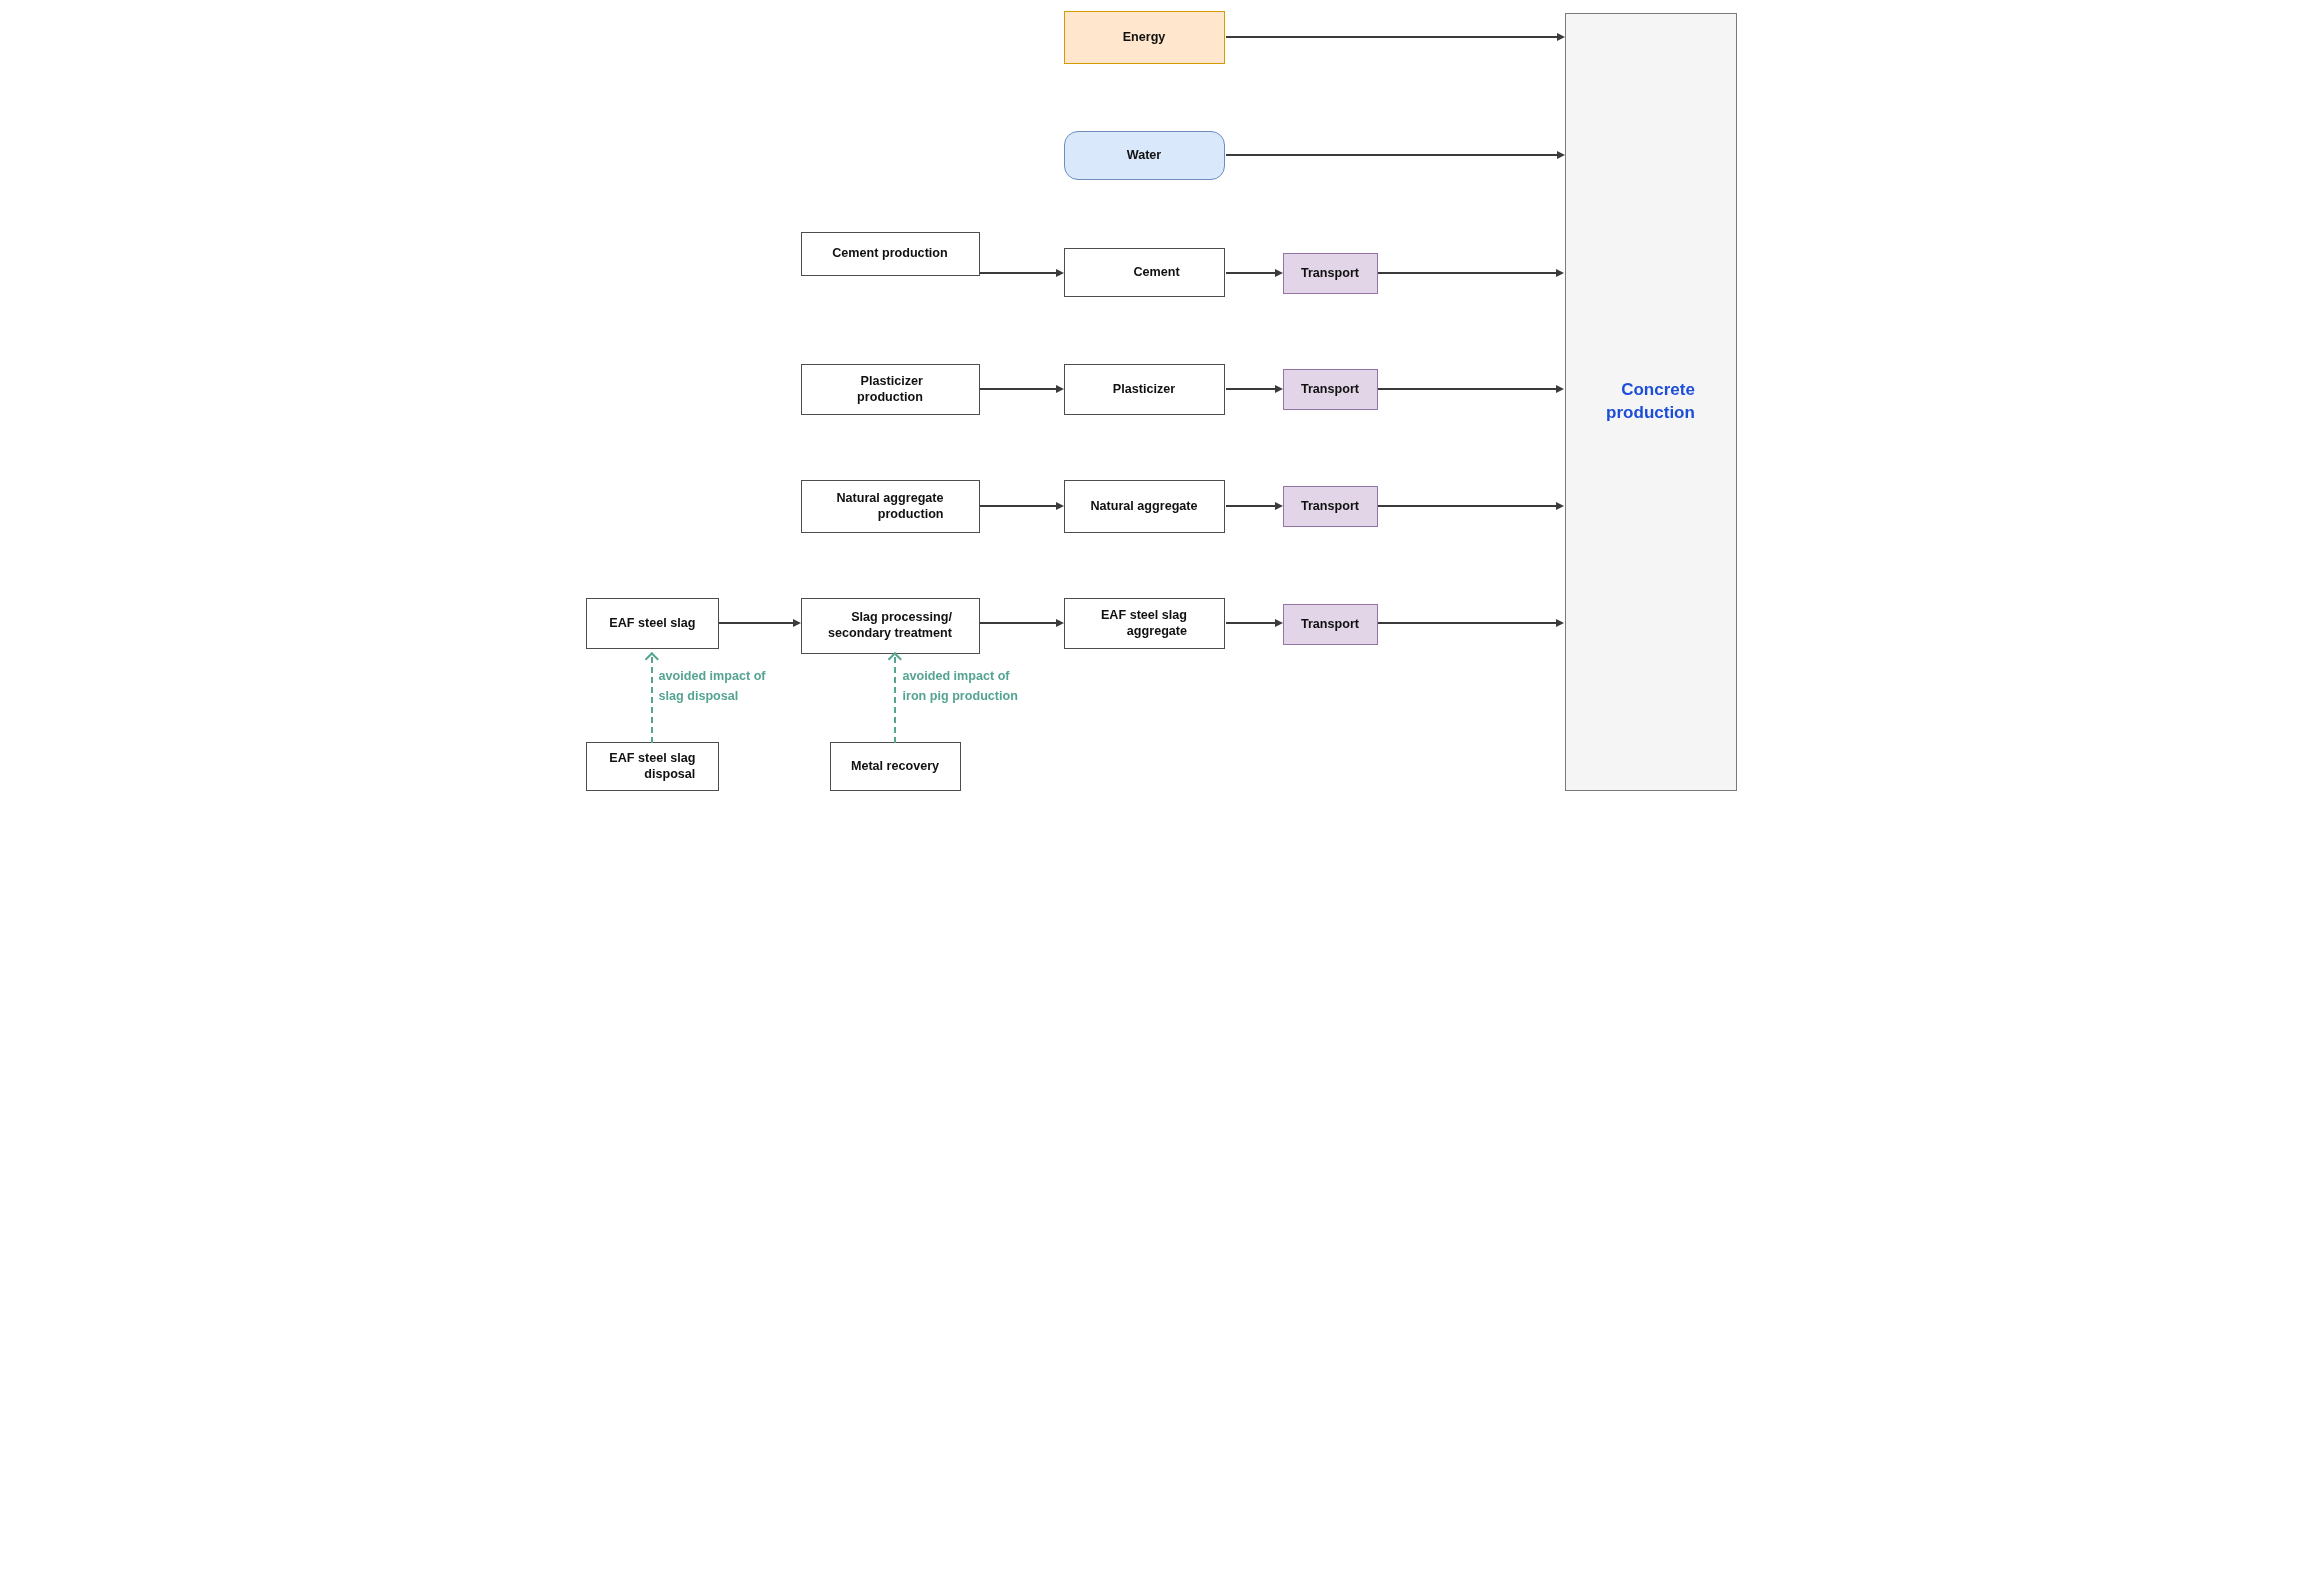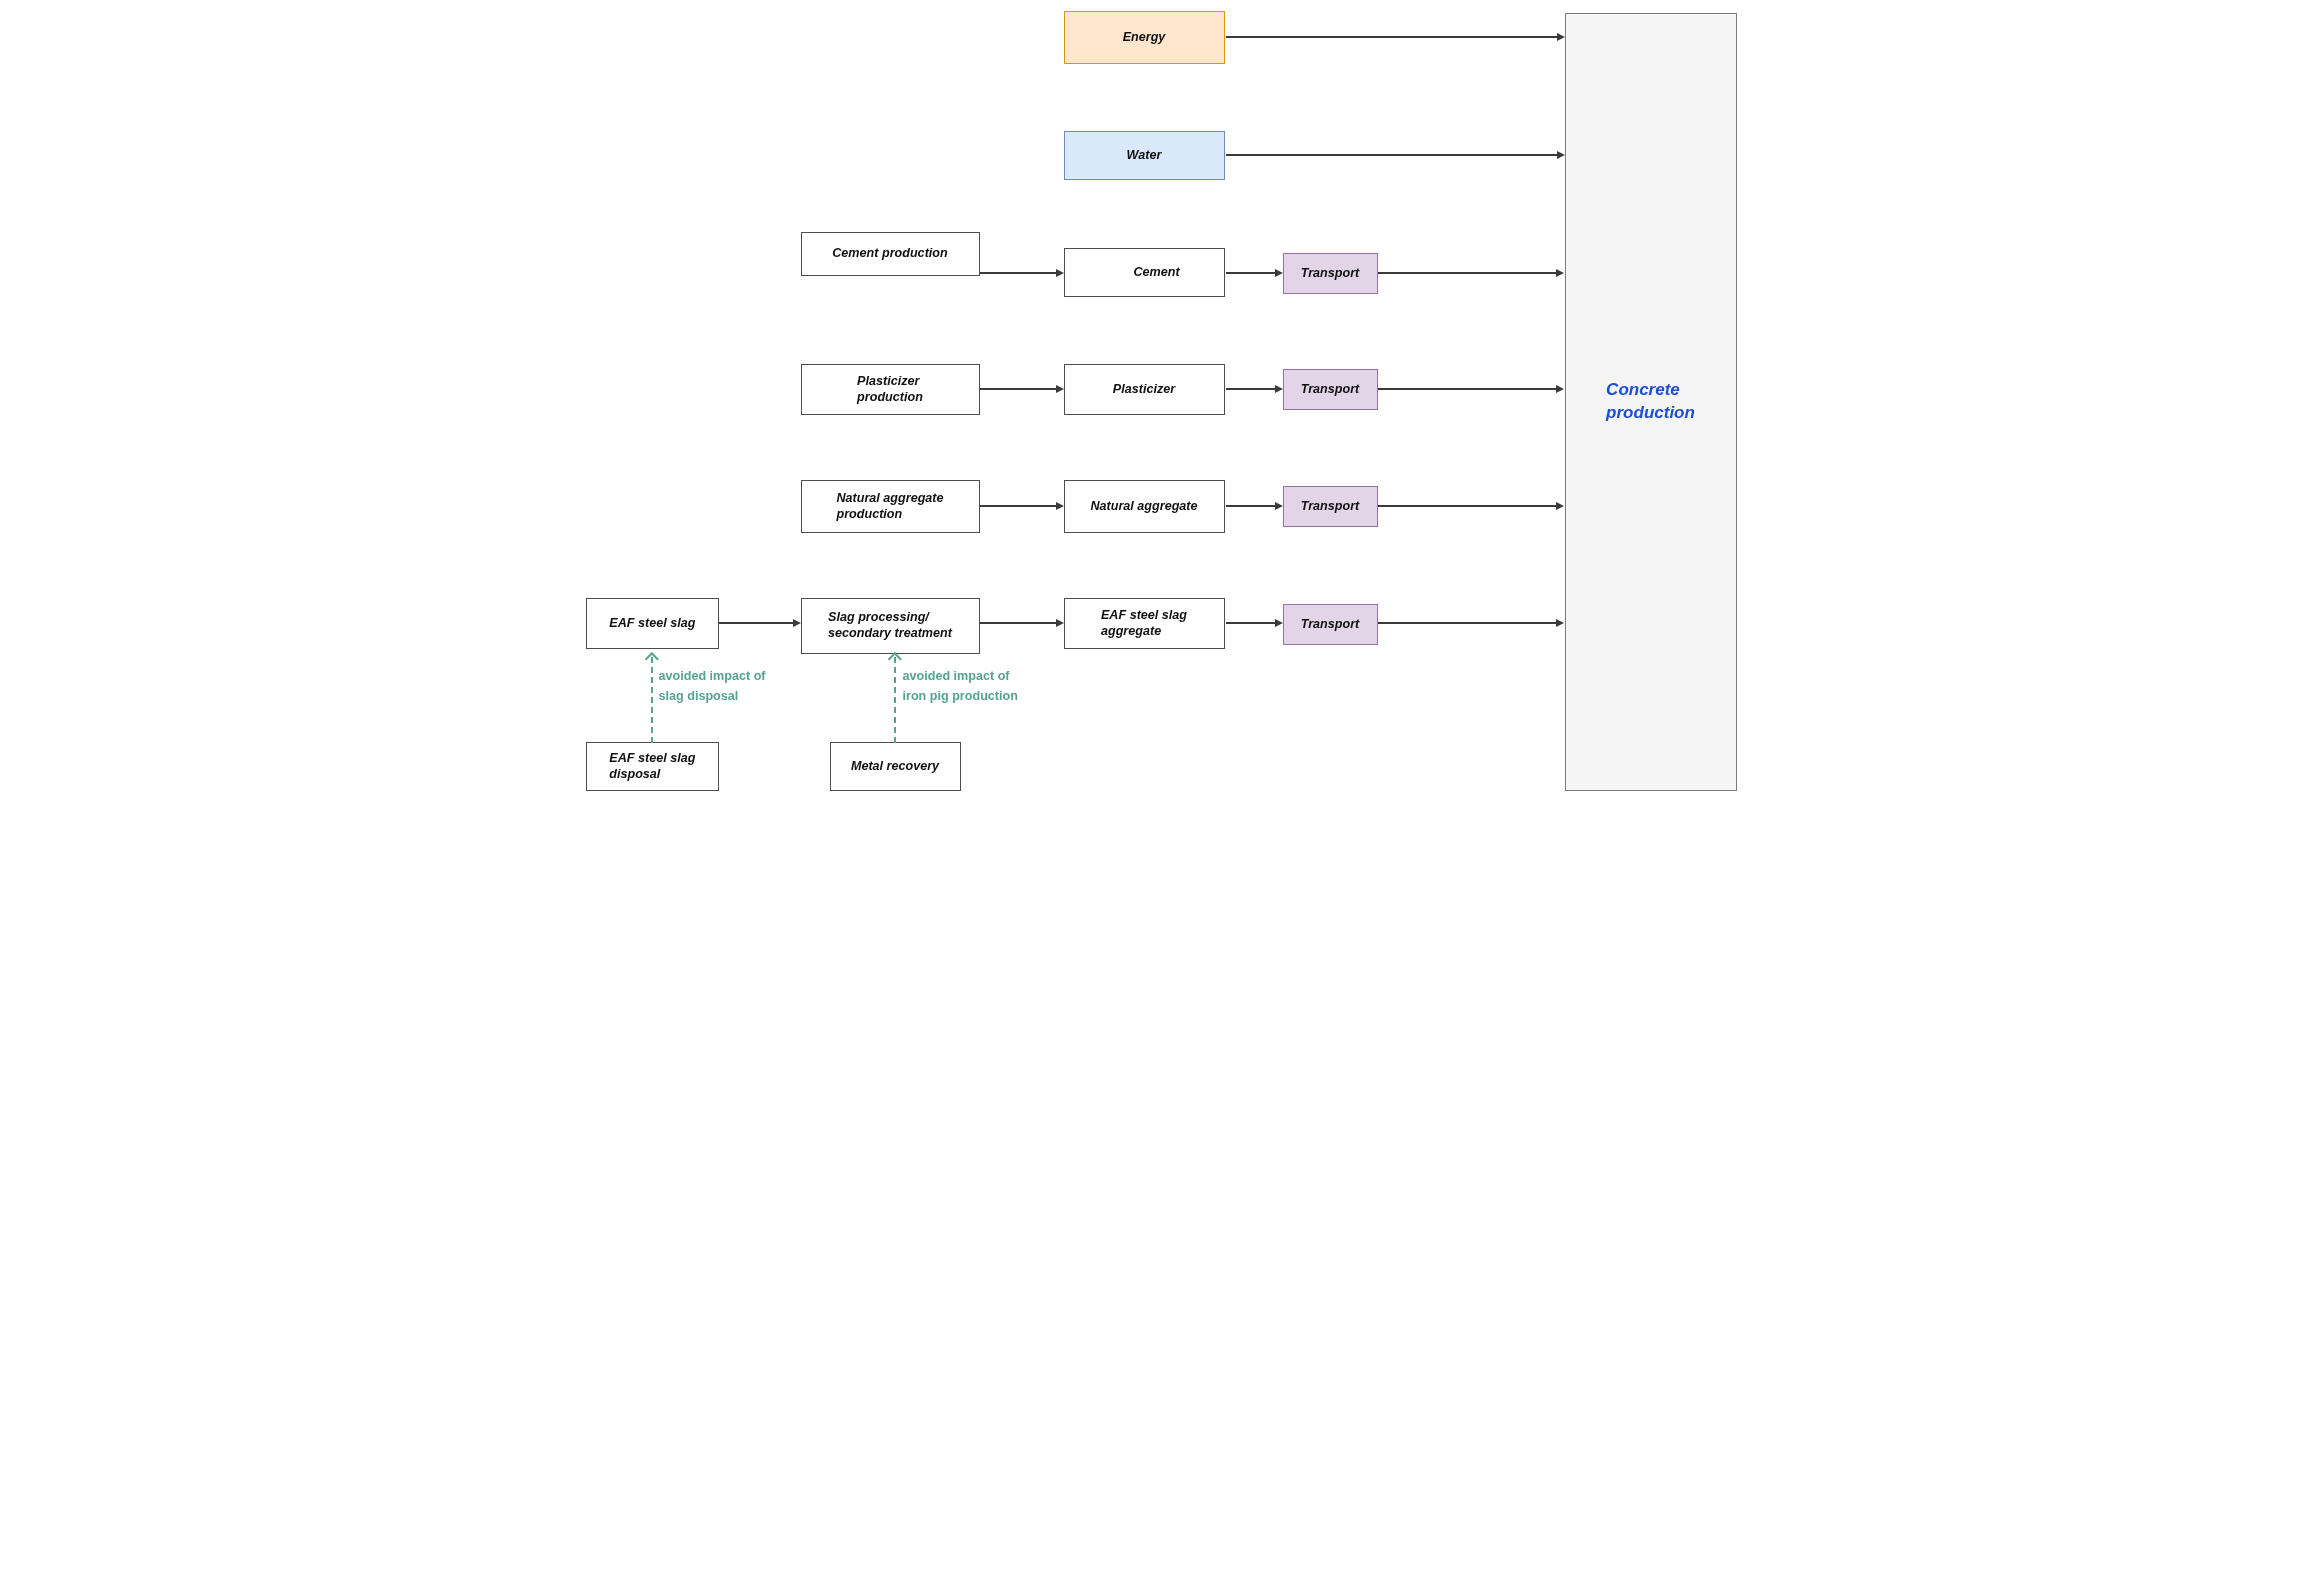--- a/index.html
+++ b/index.html
@@ -7,31 +7,30 @@
     position:relative;
     width:1159px;height:792px;
     margin:0 auto;
     background:#ffffff;
     font-family:"Liberation Sans","DejaVu Sans",sans-serif;
     overflow:hidden;
   }
   .node{
     position:absolute;
     display:flex;align-items:center;justify-content:center;
-    text-align:left;
+    text-align:right;
     font-weight:bold;
     font-size:12.6px;
     line-height:1.25;
     color:#111111;
     background:#ffffff;
     border:1.4px solid var(--process-border,#4d4d4d);
     box-sizing:border-box;
     white-space:pre-line;
     padding:1.4px 2.8px;
-    font-style:italic;
   }
   .node.energy{background:var(--energy-fill,#ffe6cc);border-color:var(--energy-border,#d79b00);}
   .node.water{background:var(--water-fill,#dae8fc);border-color:var(--water-border,#6c8ebf);}
   .node.transport{background:var(--transport-fill,#e1d5e7);border-color:var(--transport-border,#9673a6);}
   .node.concrete{
     background:var(--concrete-fill,#f5f5f5);
     border-color:var(--concrete-border,#7a7a7a);
     color:#1d4ed8;
     font-size:17px;
     line-height:1.35;
@@ -72,21 +71,21 @@
     white-space:pre-line;
   }
 </style>
 </head>
 <body>
 
 <div class="stage">
 
   <div class="node energy" style="left:484px;top:11.2px;width:161px;height:53px;">Energy</div>
 
-  <div class="node water" style="left:484px;top:131px;width:161px;height:49px;">Water</div>
+  <div class="node water" style="left:484px;top:131px;width:161px;height:49px;border-radius:14px;">Water</div>
 
   <div class="node" style="left:221px;top:232px;width:179px;height:44px;">Cement production</div>
   <div class="node" style="left:484px;top:248px;width:161px;height:49px;padding-left:28px;">Cement</div>
   <div class="node transport" style="left:703px;top:253px;width:95px;height:41px;">Transport</div>
 
   <div class="node" style="left:221px;top:364px;width:179px;height:51px;">Plasticizer
 production</div>
   <div class="node" style="left:484px;top:364px;width:161px;height:51px;">Plasticizer</div>
   <div class="node transport" style="left:703px;top:369px;width:95px;height:41px;">Transport</div>
 

